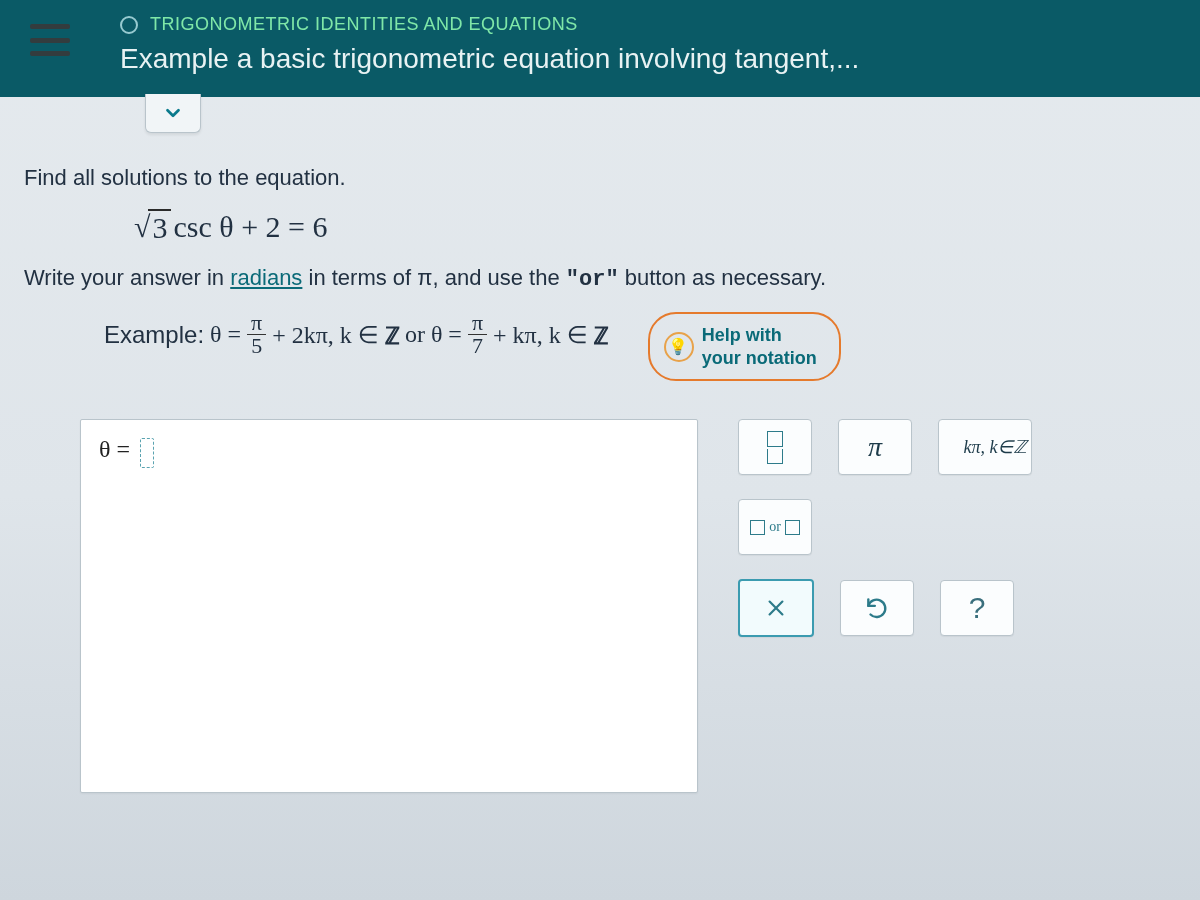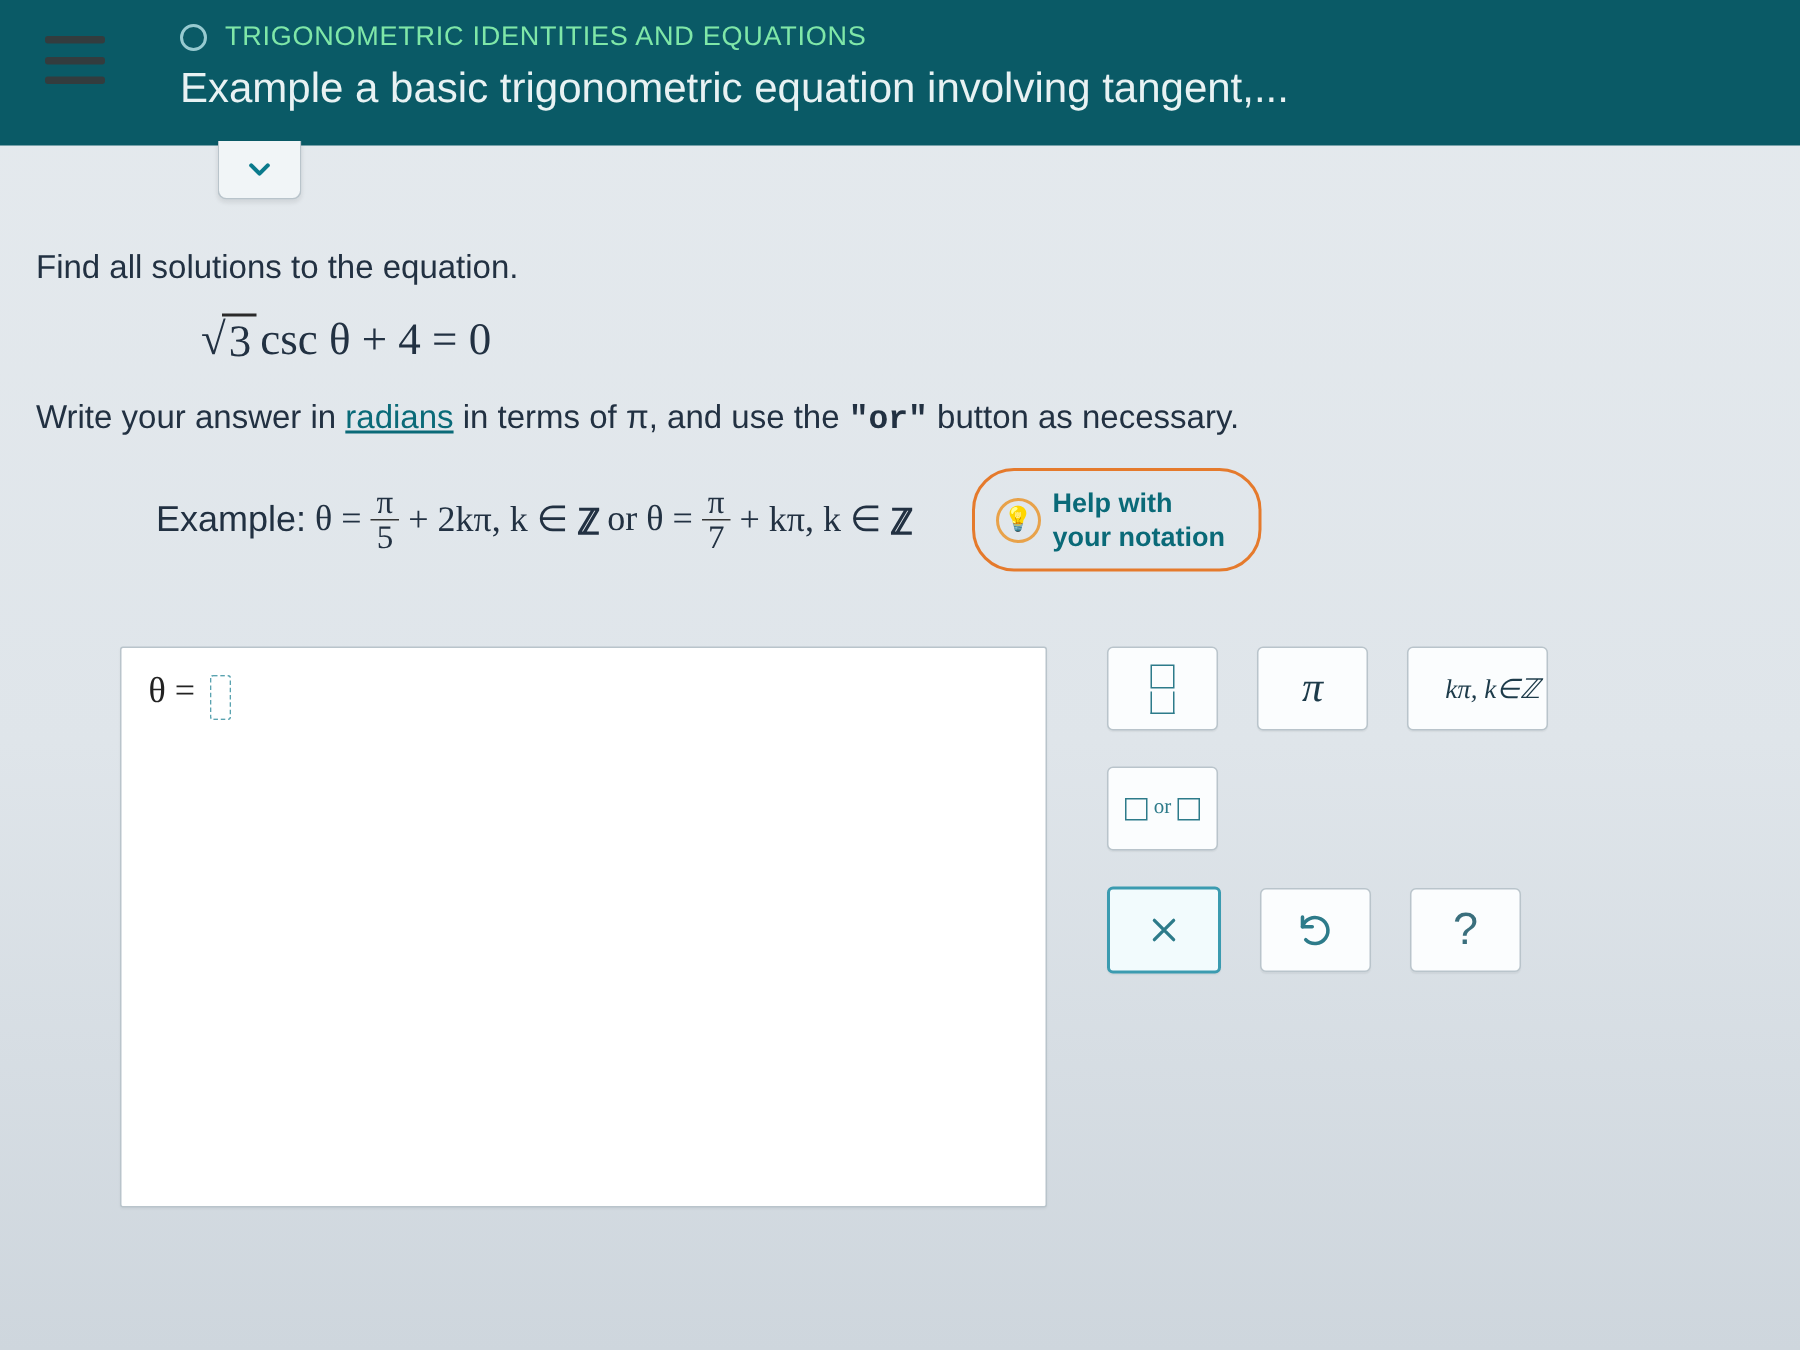--- a/index.html
+++ b/index.html
@@ -78,21 +78,21 @@
     display: flex;
     align-items: center;
     justify-content: center;
     cursor: pointer;
     box-shadow: 0 2px 3px rgba(0,0,0,0.08);
   }
   .chevron-tab svg { width: 22px; height: 22px; }
 
   
   .content {
-    padding: 60px 24px 20px 24px;
+    padding: 60px 24px 8px 24px;
     font-size: 22px;
     color: #223142;
     border-radius: 15px;
   }
   .prompt-line { margin: 8px 0 18px 0; }
   .eqn-line {
     margin: 6px 0 20px 110px;
     font-family: "Times New Roman", serif;
     font-size: 30px;
     display: flex;
@@ -113,21 +113,21 @@
   }
   .instr {
     margin: 6px 0 20px 0;
     font-family: Arial, sans-serif;
   }
   .instr .link { color: #0a6a78; text-decoration: underline; cursor: pointer; }
   .instr .mono { font-family: "Courier New", monospace; font-weight: bold; }
 
   .example-row {
     display: flex;
-    align-items: center;
+    align-items: flex-start;
     gap: 40px;
     margin: 14px 0 30px 80px;
     font-family: "Times New Roman", serif;
     font-size: 24px;
   }
   .example-math {
     display: flex;
     align-items: center;
     gap: 6px;
     white-space: nowrap;
@@ -272,21 +272,21 @@
   </div>
 
   <div class="content">
     <div class="prompt-line">Find all solutions to the equation.</div>
 
     <div class="eqn-line">
       <span class="sqrt-wrap">
         <span class="radical">√</span>
         <span class="radicand">3</span>
       </span>
-      <span> csc θ + 4 = 0</span>
+      <span> csc θ + 2 = 6</span>
     </div>
 
     <div class="instr">
       <span>Write your answer in </span><span class="link">radians</span><span> in terms of π, and use the </span><span class="mono">"or"</span><span> button as necessary.</span>
     </div>
 
     <div class="example-row">
       <div class="example-math">
         <span style="font-family:Arial">Example: </span>
         <span>θ =</span>

